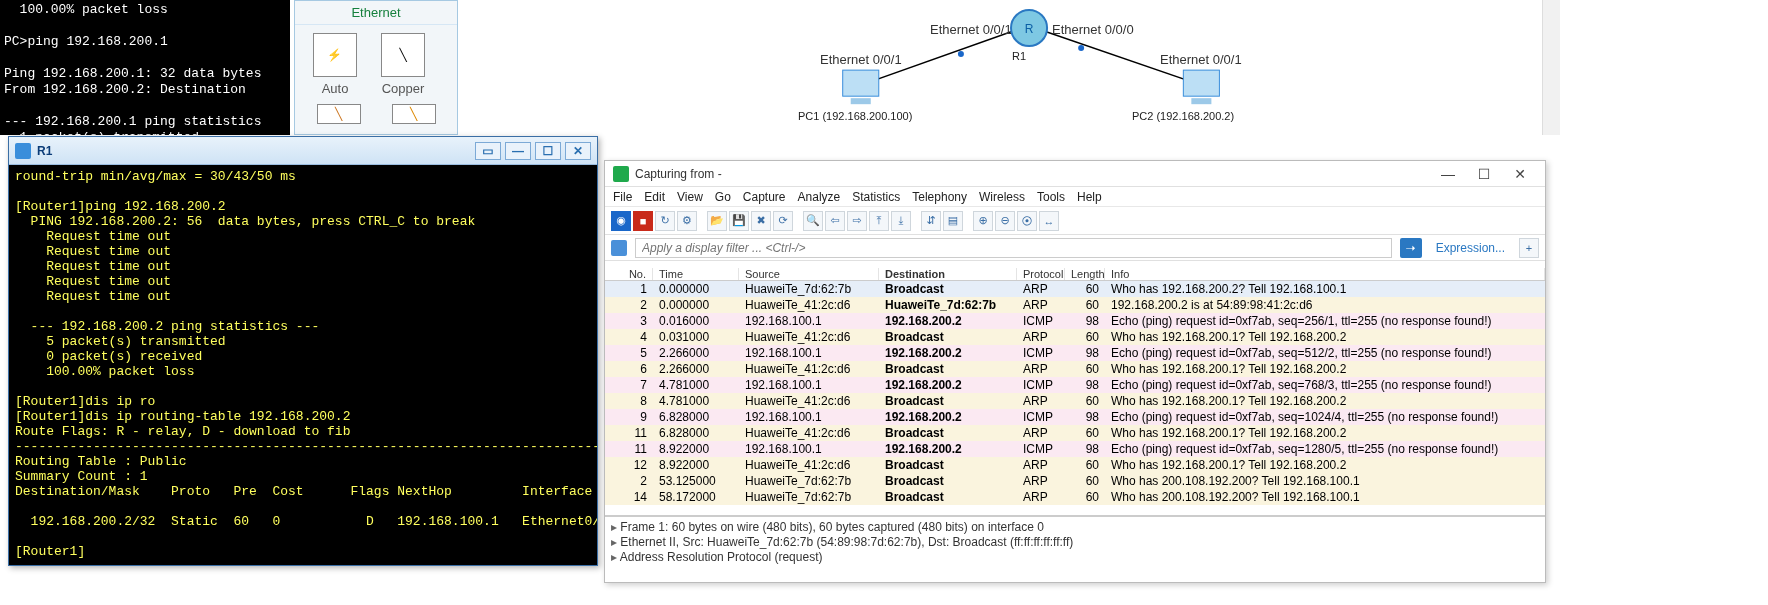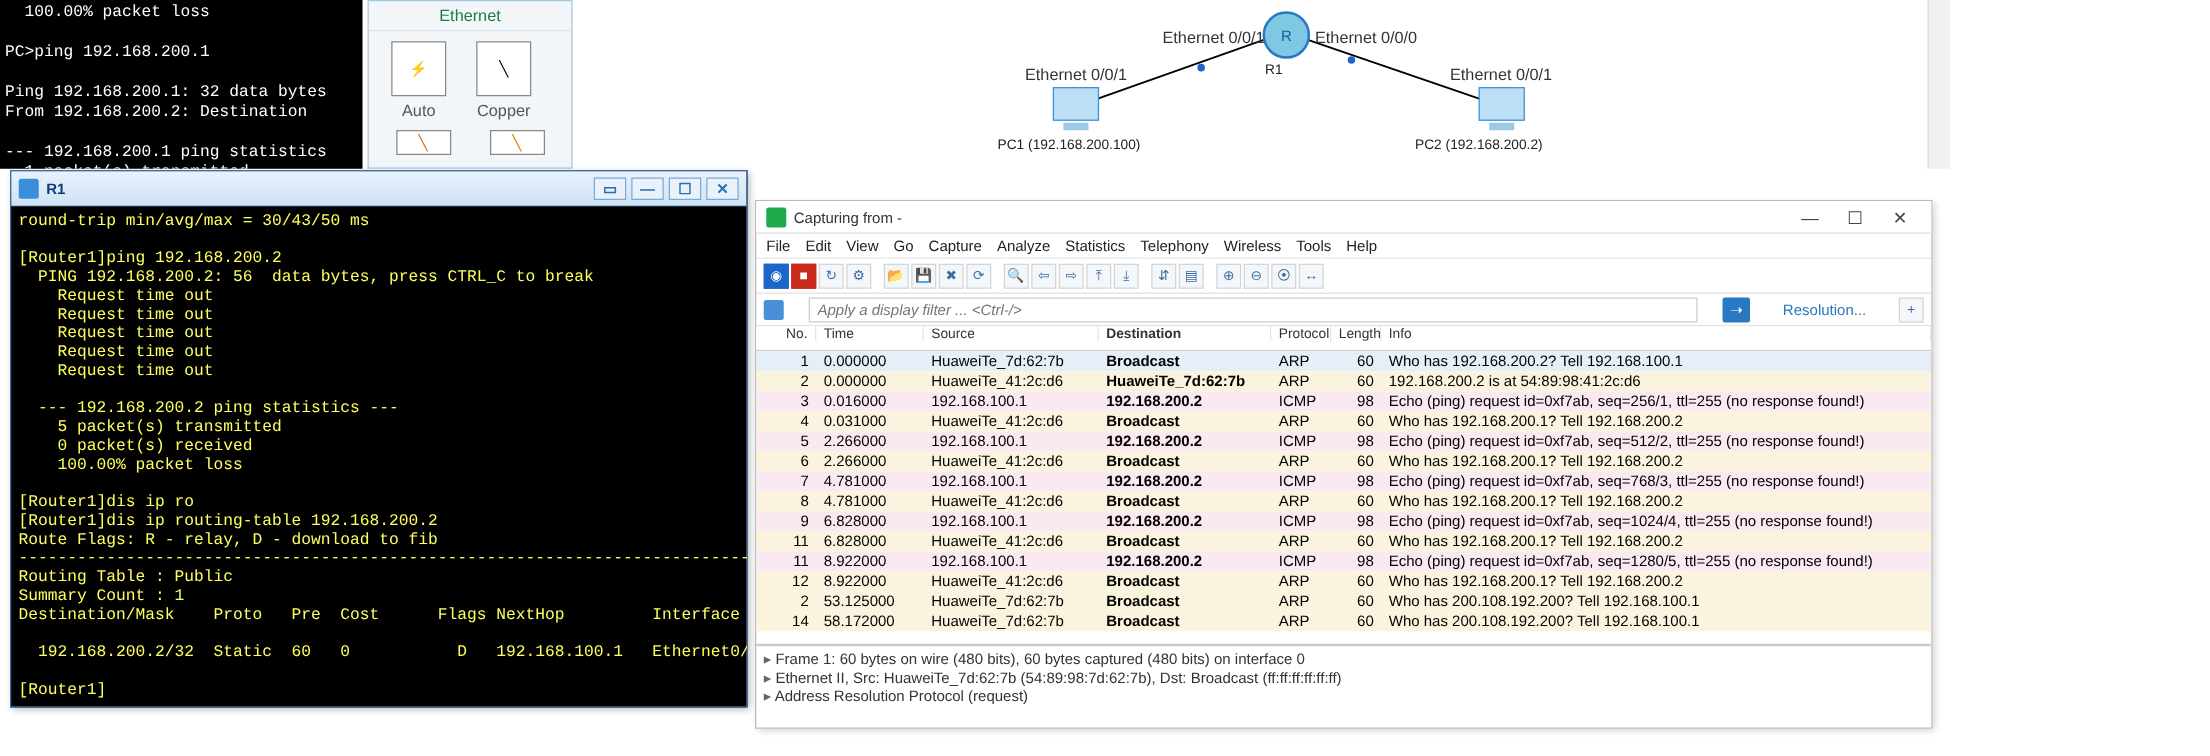--- a/index.html
+++ b/index.html
@@ -58,28 +58,28 @@
   .ws .titlebar .fin{width:16px;height:16px;background:#1fa94c;border-radius:2px;margin-right:6px;}
   .ws .titlebar .spacer{flex:1;}
   .ws .winbtn{width:34px;height:20px;display:flex;align-items:center;justify-content:center;font-size:14px;color:#444;margin-left:2px;}
   .ws .menubar{height:20px;display:flex;align-items:center;gap:12px;padding:0 8px;border-bottom:1px solid #e8e8e8;color:#222;}
   .ws .menubar span{font-size:12px;}
   .ws .toolbar{height:28px;display:flex;align-items:center;gap:2px;padding:2px 6px;border-bottom:1px solid #e0e0e0;}
   .ws .tbtn{width:20px;height:20px;border:1px solid #cfd6dc;background:#f4f7fa;display:flex;align-items:center;justify-content:center;font-size:11px;color:#3a6ea5;}
   .ws .tbtn.rec{background:#1a67c9;color:#fff;border-color:#1a67c9;}
   .ws .tbtn.stop{background:#c92a1a;color:#fff;border-color:#c92a1a;}
   .ws .tdiv{width:6px;}
-  .ws .filterbar{height:26px;display:flex;align-items:center;gap:20px;padding:0 6px;border-bottom:1px solid #e0e0e0;}
+  .ws .filterbar{height:26px;display:flex;align-items:center;gap:8px;padding:0 6px;border-bottom:1px solid #e0e0e0;}
   .ws .filterbar .book{width:16px;height:16px;background:#4a90d9;border-radius:2px;}
   .ws .filterbar input{flex:1;height:20px;border:1px solid #ccc;padding:0 6px;font-size:12px;color:#999;font-style:italic;}
   .ws .filterbar .go{width:22px;height:20px;background:#2a78c2;border-radius:2px;display:flex;align-items:center;justify-content:center;color:#fff;}
   .ws .filterbar .expr{color:#2a78c2;font-size:12px;padding:0 6px;}
   
   .ws .plist{flex:1;min-height:0;display:flex;flex-direction:column;border-bottom:1px solid #ccc;}
-  .ws .cols{display:flex;border-bottom:1px solid #ccc;background:#fff;height:20px;align-items:flex-start;}
+  .ws .cols{display:flex;border-bottom:1px solid #ccc;background:#fff;height:20px;align-items:flex-end;}
   .ws .cols .c{padding:0 6px;border-right:1px solid #e4e4e4;color:#333;font-size:11px;white-space:nowrap;}
   .c-no{width:48px;text-align:right;} .c-time{width:86px;} .c-src{width:140px;}
   .c-dst{width:138px;font-weight:bold;} .c-proto{width:48px;} .c-len{width:40px;text-align:right;}
   .c-info{flex:1;min-width:0;}
   .ws .rows{flex:1;overflow:auto;font-family:"Courier New",monospace;font-size:11px;}
   .ws .row{display:flex;height:16px;align-items:center;white-space:nowrap;}
   .ws .row .c{padding:0 6px;overflow:hidden;text-overflow:clip;}
   .ws .row.icmp{background:#fbe9f2;} 
   .ws .row.arp{background:#faf4de;}
   .ws .row.sel{background:#e6eef8;}
@@ -235,21 +235,21 @@
     <div class="tdiv"></div>
     <div class="tbtn">⊕</div>
     <div class="tbtn">⊖</div>
     <div class="tbtn">⦿</div>
     <div class="tbtn">↔</div>
   </div>
   <div class="filterbar">
     <div class="book"></div>
     <input placeholder="Apply a display filter ... &lt;Ctrl-/&gt;" style="">
     <div class="go">➝</div>
-    <div class="expr">Resolution...</div>
+    <div class="expr">Expression...</div>
     <div class="tbtn">+</div>
   </div>
   <div class="plist">
     <div class="cols">
       <div class="c c-no">No.</div>
       <div class="c c-time">Time</div>
       <div class="c c-src">Source</div>
       <div class="c c-dst">Destination</div>
       <div class="c c-proto">Protocol</div>
       <div class="c c-len">Length</div>

